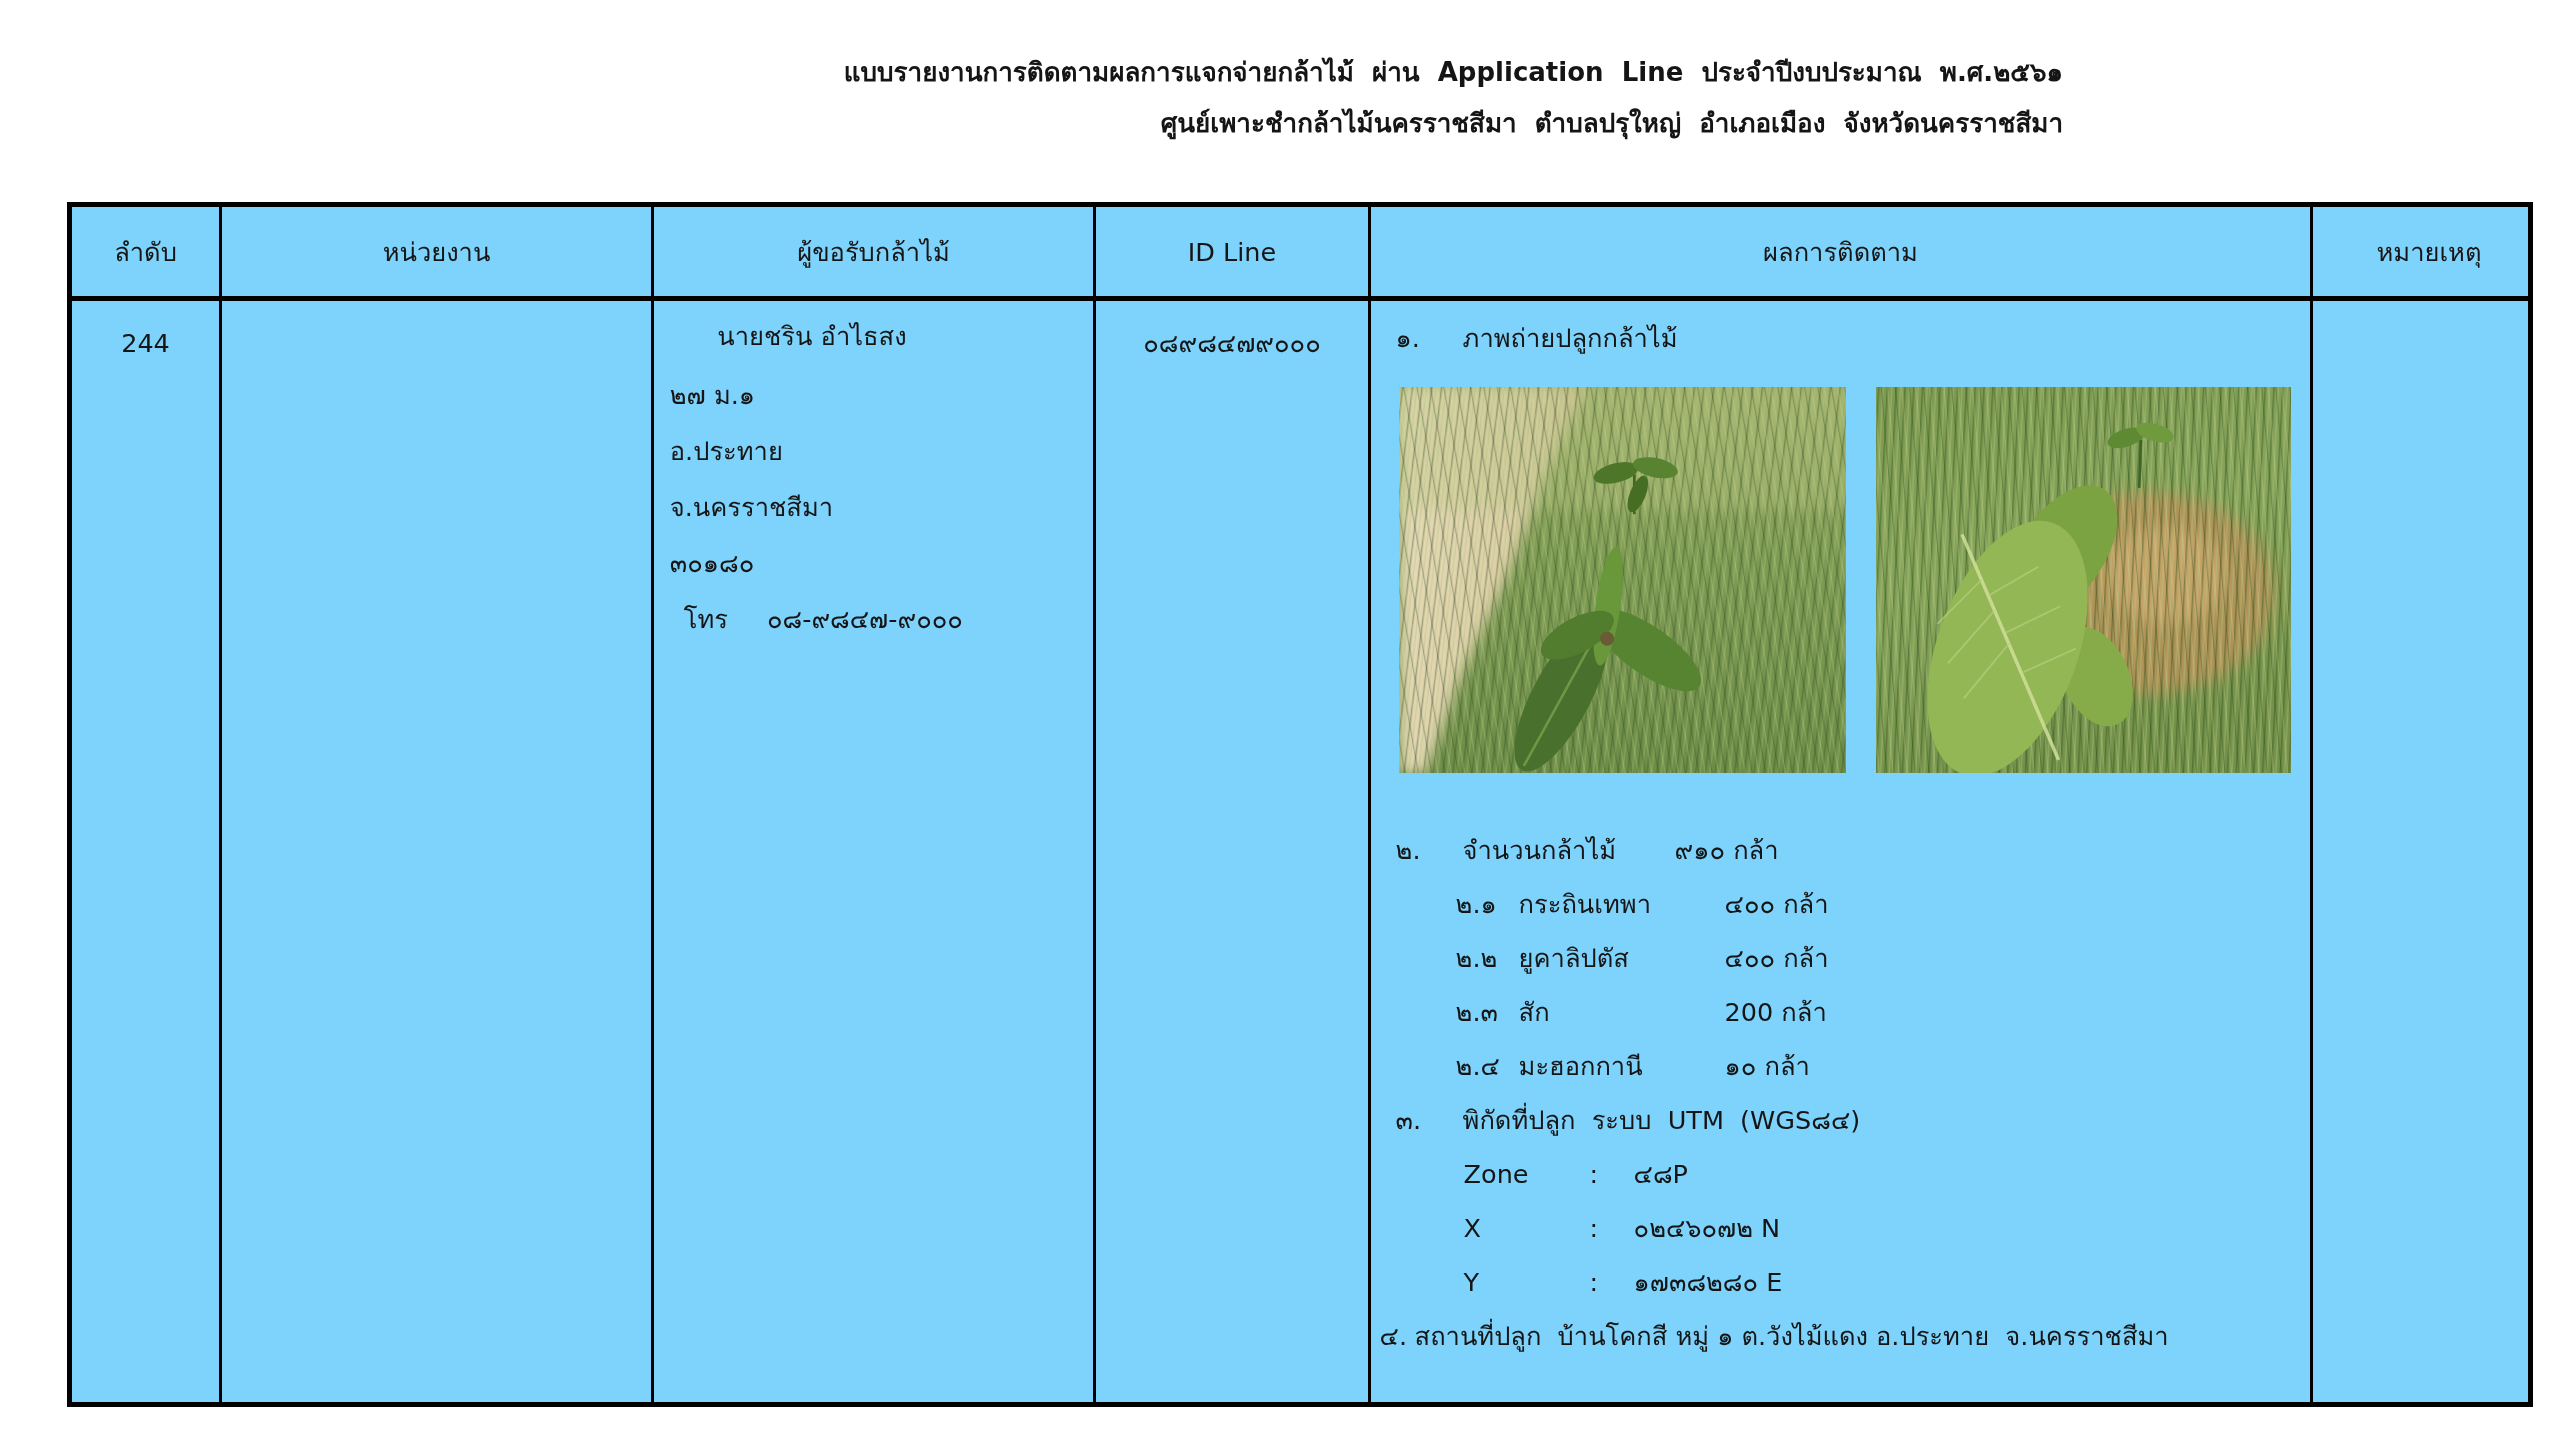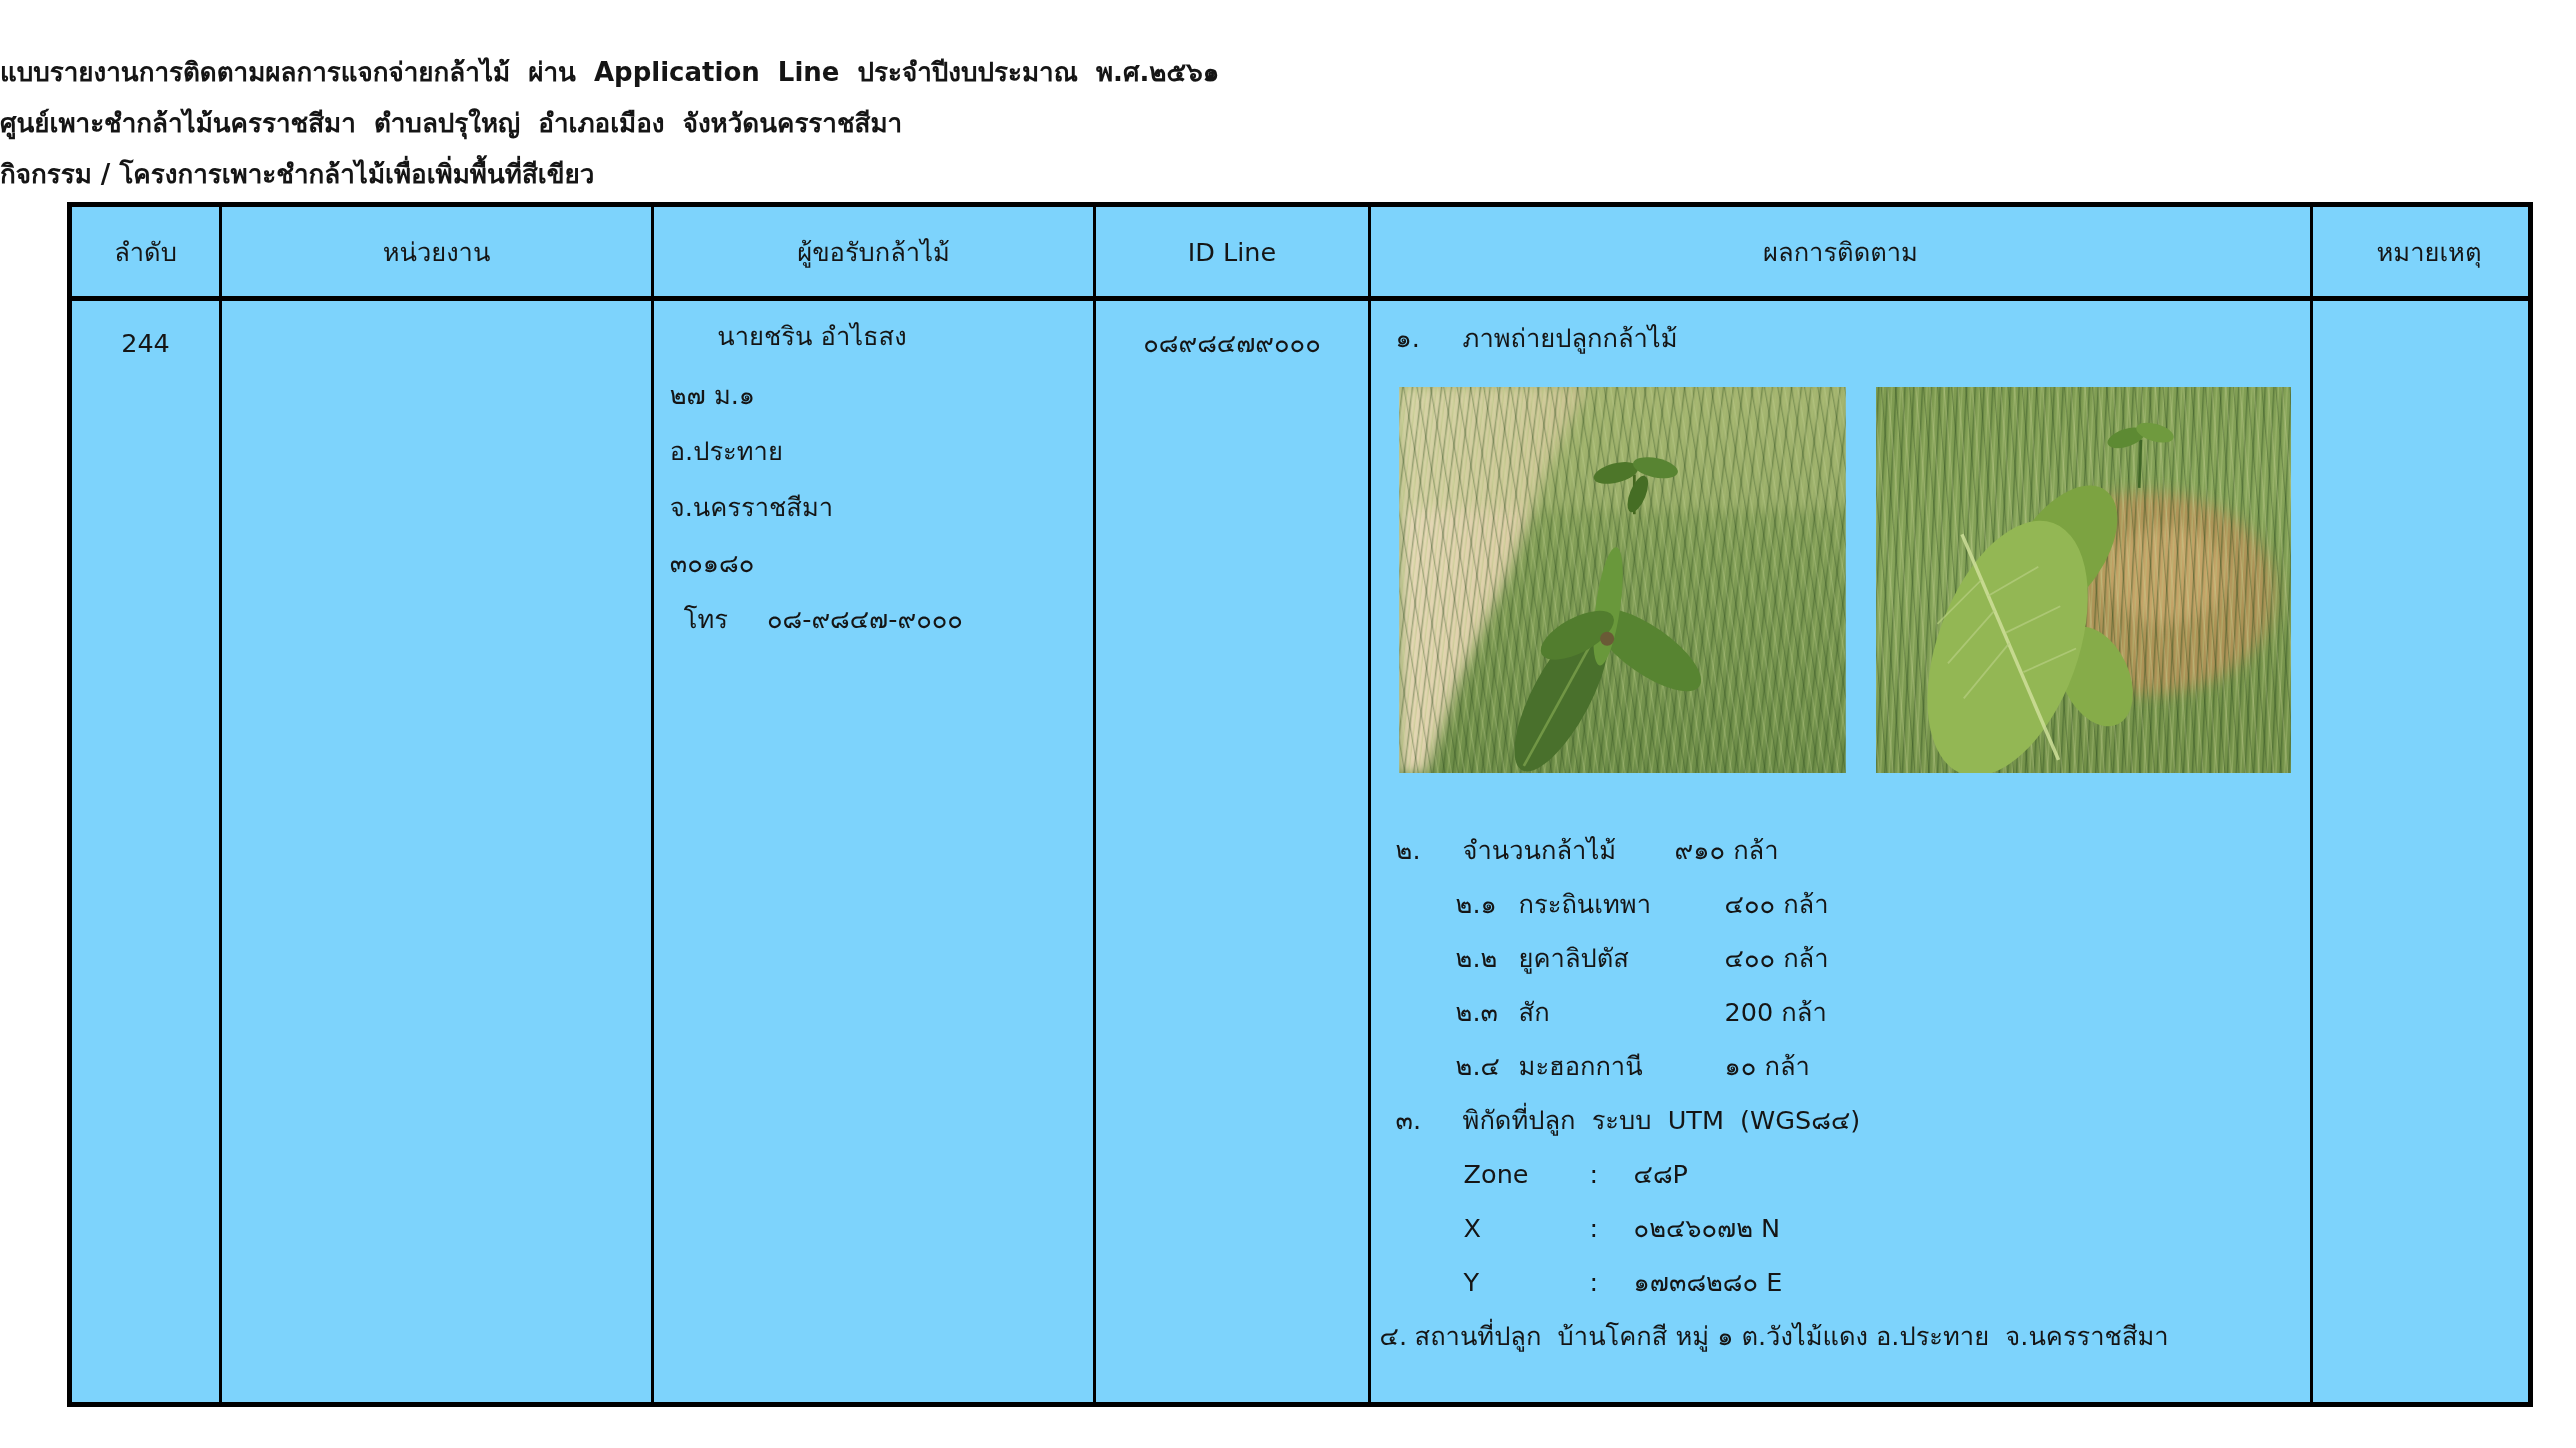--- a/index.html
+++ b/index.html
@@ -1,19 +1,19 @@
 <!DOCTYPE html>
 <html style="font-size:14px"><head>
 <meta charset="utf-8">
 <style>
   html,body{margin:0;padding:0;background:#ffffff;width:2576px;height:1449px;overflow:hidden;}
   body{font-family:"DejaVu Sans", sans-serif;color:#151515;-webkit-font-smoothing:antialiased;}
 
   
-  .titles{position:absolute;top:47px;left:0;width:2057px;text-align:left;}
+  .titles{position:absolute;top:47px;left:6px;width:2057px;text-align:right;}
   .title-line{line-height:51px;font-size:26px;font-weight:bold;white-space:pre;}
 
   
   .doc-table{
     position:absolute;left:67px;top:202px;width:2466px;height:1205px;
     box-sizing:border-box;border:5.3px solid #000;background:#7dd3fc;
     display:grid;
     grid-template-columns:150px 432px 442px 275px 942px 1fr;
     grid-template-rows:94px 1fr;
   }
@@ -51,21 +51,20 @@
   .indent1{padding-left:60px;}
   .indent2{padding-left:68px;}
   .loc-line{margin-left:-16px;}
 </style>
 </head>
 <body>
 
 <div class="titles">
   <div class="title-line">แบบรายงานการติดตามผลการแจกจ่ายกล้าไม้  ผ่าน  Application  Line  ประจำปีงบประมาณ  พ.ศ.๒๕๖๑</div>
   <div class="title-line">ศูนย์เพาะชำกล้าไม้นครราชสีมา  ตำบลปรุใหญ่  อำเภอเมือง  จังหวัดนครราชสีมา</div>
-  <div class="title-line">กิจกรรม / โครงการเพาะชำกล้าไม้เพื่อเพิ่มพื้นที่สีเขียว</div>
 </div>
 
 <div class="doc-table">
 
   <div class="hcell">ลำดับ</div>
   <div class="hcell">หน่วยงาน</div>
   <div class="hcell">ผู้ขอรับกล้าไม้</div>
   <div class="hcell">ID Line</div>
   <div class="hcell">ผลการติดตาม</div>
   <div class="hcell last">หมายเหตุ</div>

